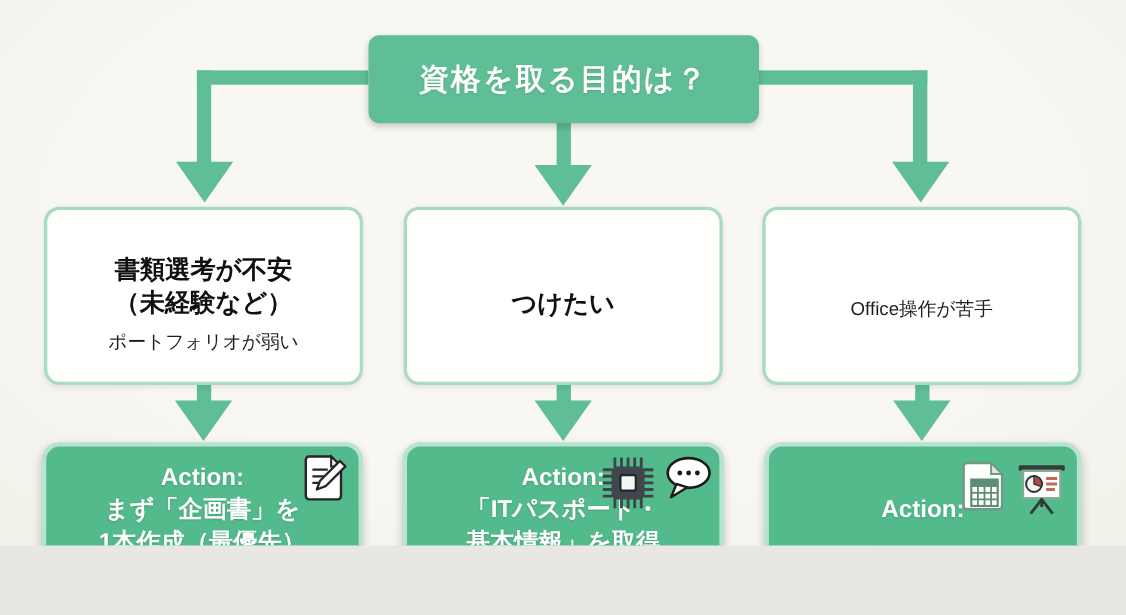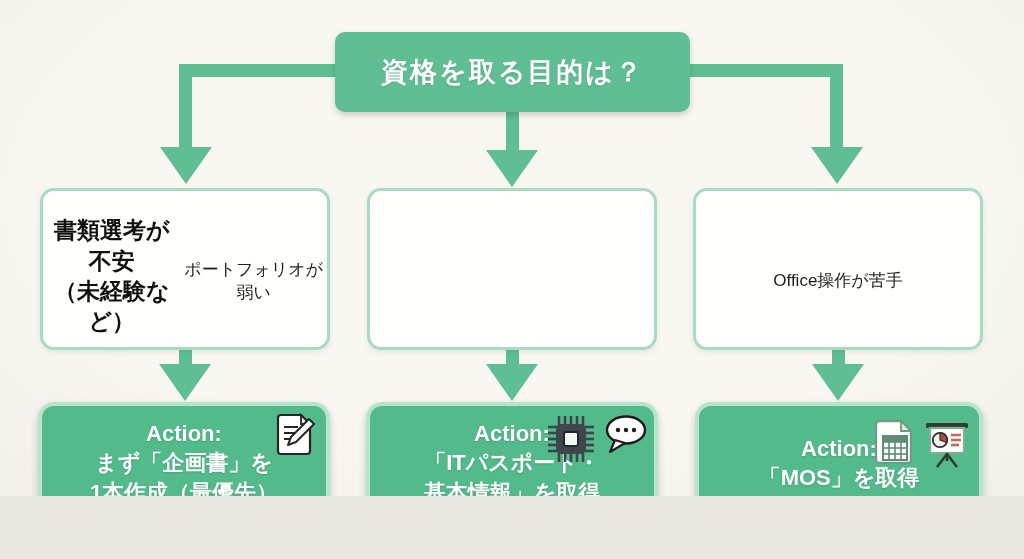--- a/index.html
+++ b/index.html
@@ -34,21 +34,21 @@
     border-right:26px solid transparent;
     border-top:37px solid #5fbe94;
   }
   
   .decision-box{
     top:188px;width:290px;height:162px;
     background:#fffffd;
     border:3px solid #a9dbc2;
     border-radius:14px;
     box-shadow:0 2px 6px rgba(0,0,0,.08);
-    display:flex;flex-direction:row;align-items:center;justify-content:center;
+    display:flex;flex-direction:column;align-items:center;justify-content:center;
     text-align:center;z-index:2;box-sizing:border-box;
     padding-top:14px;
   }
   .decision-heading{
     font-size:23px;line-height:1.32;font-weight:800;color:#101010;
   }
   .decision-sub{
     margin-top:9px;font-size:17px;font-weight:500;color:#1d1d1d;
   }
   
@@ -99,20 +99,21 @@
   <div class="abs decision-box" style="left:40px;">
     <div class="decision-heading">
       <div>書類選考が不安</div>
       <div>（未経験など）</div>
     </div>
     <div class="decision-sub">ポートフォリオが弱い</div>
   </div>
 
   <div class="abs decision-box" style="left:367px;">
     <div class="decision-heading">
+      <div>つけたい</div>
     </div>
   </div>
 
   <div class="abs decision-box" style="left:693px;">
     <div class="decision-sub">Office操作が苦手</div>
   </div>
 
   <div class="abs action-box" style="left:38px;width:292px;">
     <div class="icon-slot" style="top:5px;right:8px;">
       <svg width="44" height="46" viewBox="0 0 44 46">
@@ -191,17 +192,16 @@
         <path d="M17,22 L17,14.8 A7.2,7.2 0 0 1 23.8,24.5 z" fill="#b04a3e" stroke="#2e2e2e" stroke-width="1.2"></path>
         <line x1="28" y1="17" x2="38" y2="17" stroke="#c26a58" stroke-width="2.6"></line>
         <line x1="28" y1="22" x2="38" y2="22" stroke="#c26a58" stroke-width="2.6"></line>
         <line x1="28" y1="27" x2="36" y2="27" stroke="#c26a58" stroke-width="2.6"></line>
         <line x1="24" y1="35" x2="24" y2="43" stroke="#2f3b33" stroke-width="2.6"></line>
         <line x1="24" y1="36" x2="14" y2="49" stroke="#2f3b33" stroke-width="2.6"></line>
         <line x1="24" y1="36" x2="34" y2="49" stroke="#2f3b33" stroke-width="2.6"></line>
       </svg>
     </div>
     <div class="action-line">Action:</div>
-    <div class="action-line">「MOS」を取得</div>
 
   </div>
 
 </div>
 
 </body></html>

